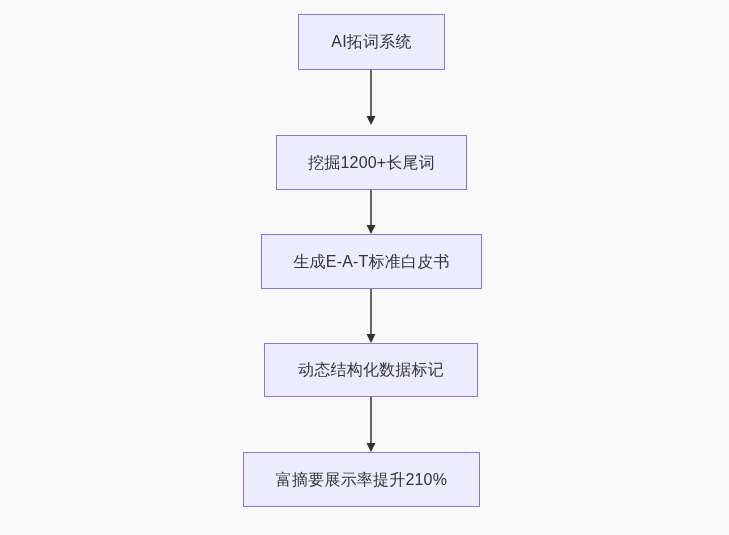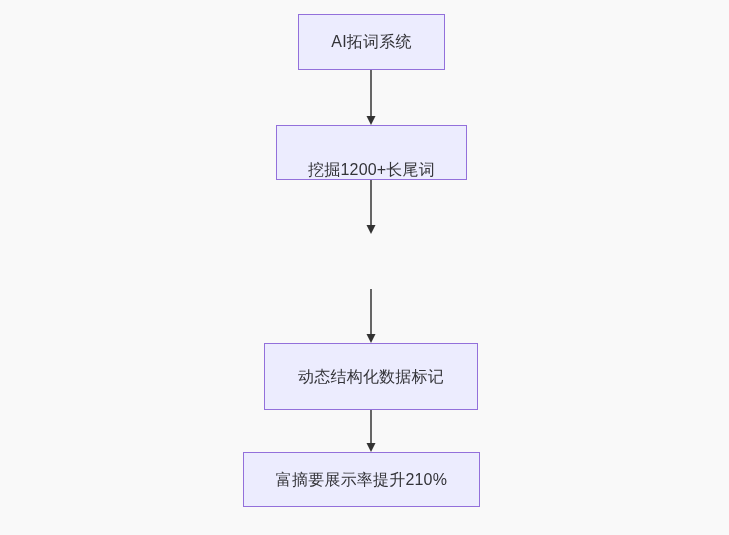--- a/index.html
+++ b/index.html
@@ -74,26 +74,29 @@
     <svg width="20" height="56" viewBox="0 0 20 56">
       <line x1="10" y1="0" x2="10" y2="47" stroke="#666666" stroke-width="2"></line>
       <polygon points="10,55 5.5,46 14.5,46" fill="#333333"></polygon>
     </svg>
   </div>
 
   <div class="node" style="left:298px; top:14px; width:147px; height:56px;">
     <span class="node-label">AI拓词系统</span>
   </div>
 
-  <div class="node" style="left:276px; top:125px; width:191px; height:55px;align-items:flex-end;">
+  <div class="node" style="left:276px; top:135px; width:191px; height:55px;">
     <span class="node-label">挖掘1200+长尾词</span>
   </div>
 
+  <div class="node" style="left:261px; top:234px; width:221px; height:55px;">
+    <span class="node-label">生成E-A-T标准白皮书</span>
+  </div>
 
-  <div class="node" style="left:264px; top:343px; width:214px; height:67px;">
+  <div class="node" style="left:264px; top:343px; width:214px; height:54px;">
     <span class="node-label">动态结构化数据标记</span>
   </div>
 
   <div class="node" style="left:243px; top:452px; width:237px; height:55px;">
     <span class="node-label">富摘要展示率提升210%</span>
   </div>
 
 </div>
 
 </body></html>

